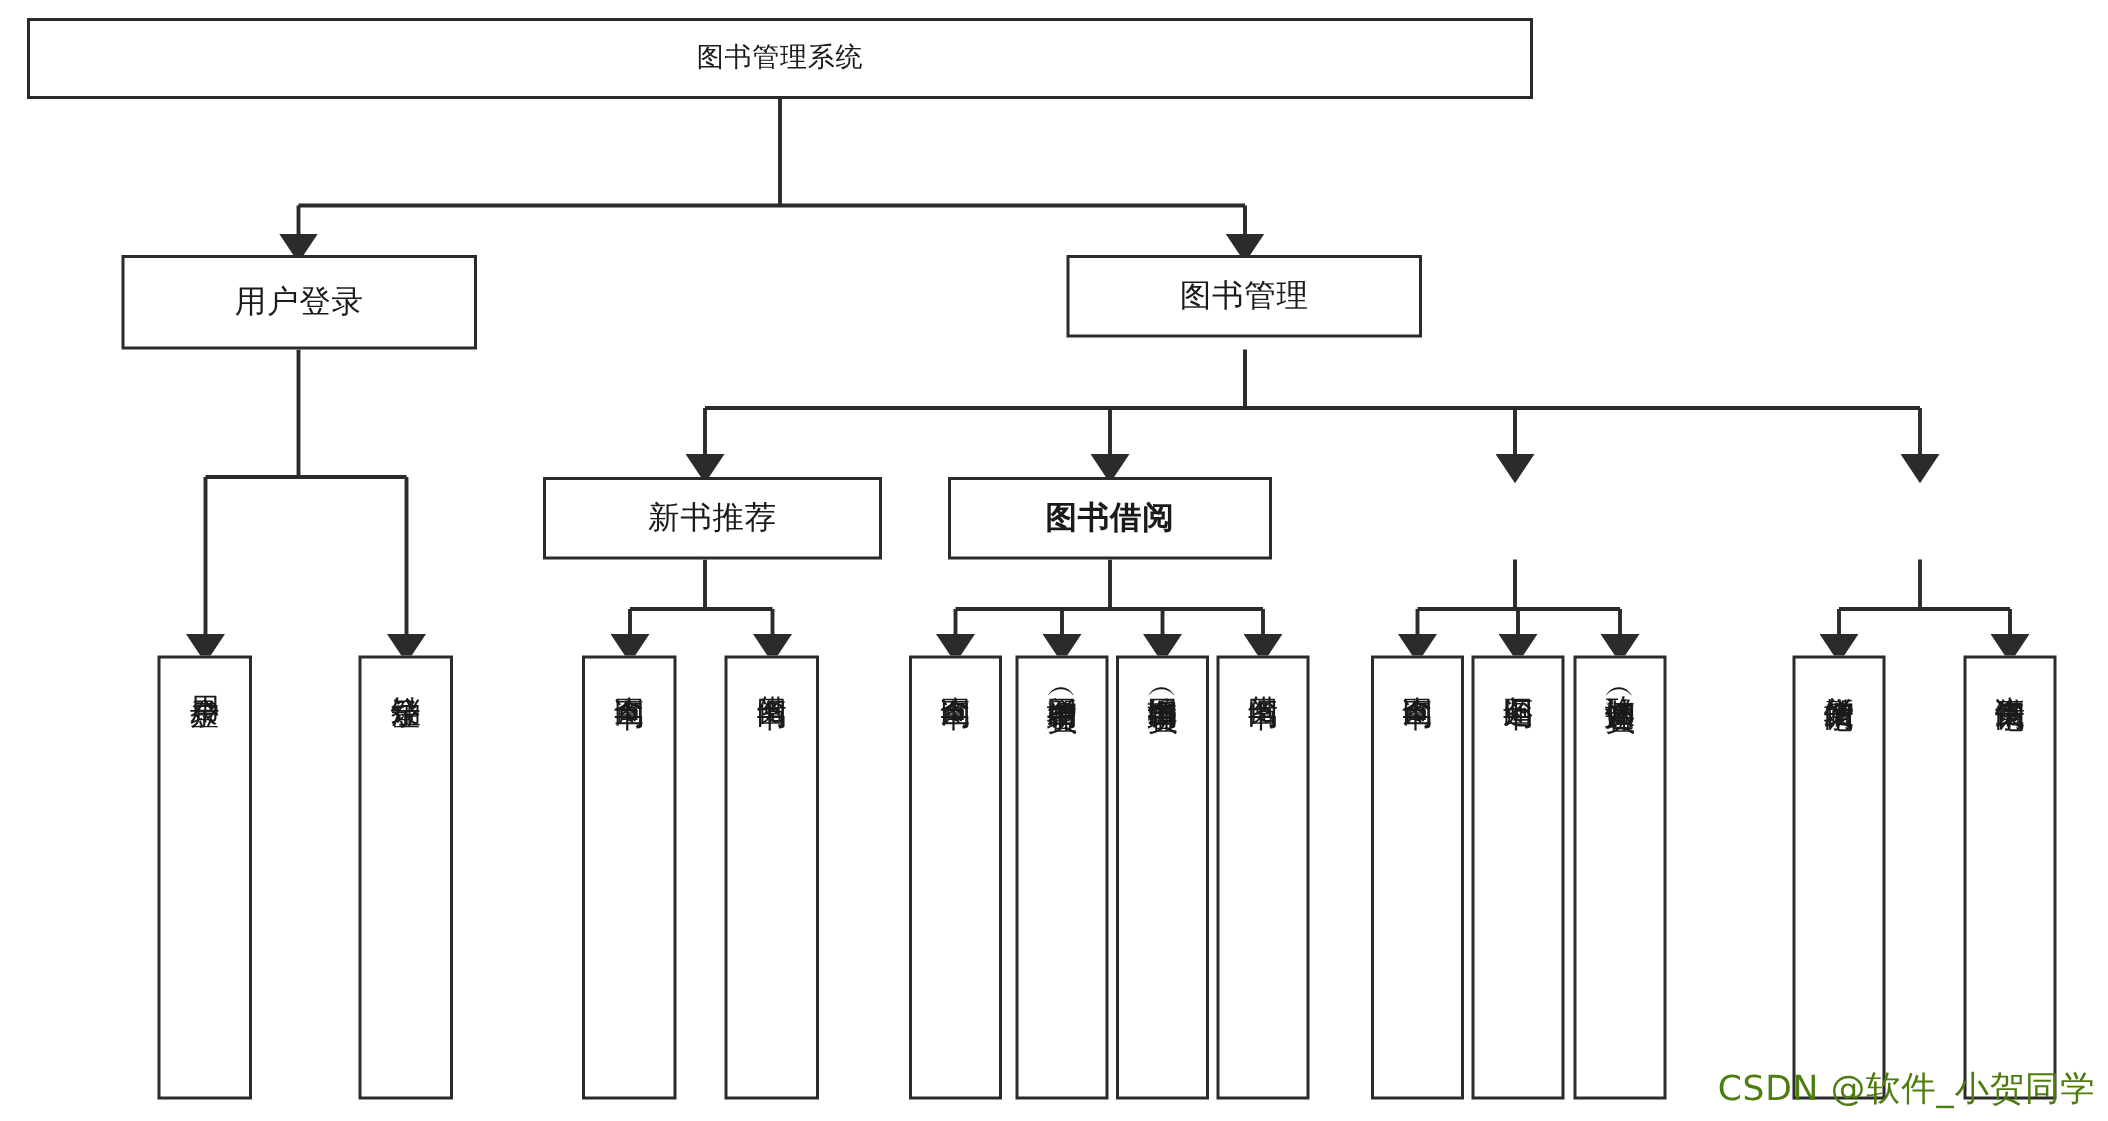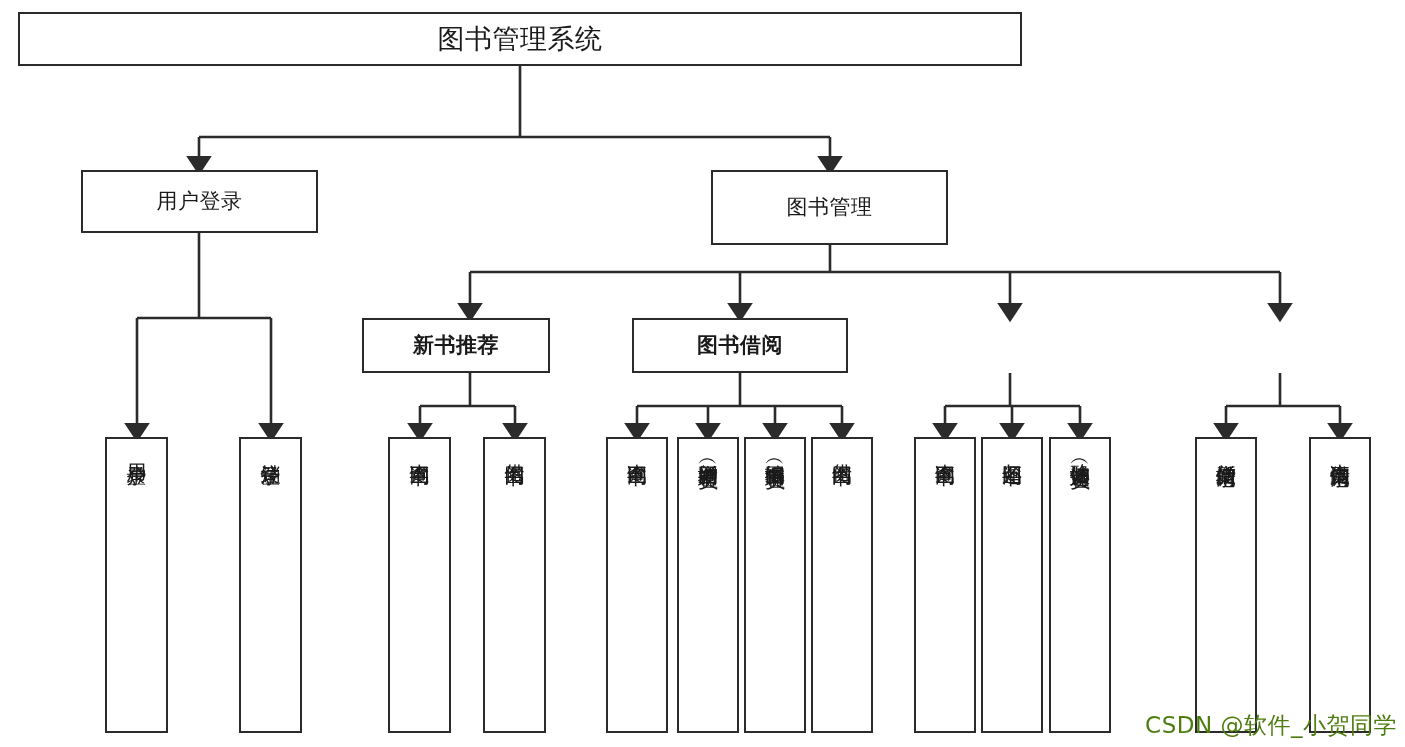--- a/index.html
+++ b/index.html
@@ -41,21 +41,21 @@
     text-align: center;
     line-height: 1.18;
     letter-spacing: 0.5px;
   }
   
   .node.horiz .node-label {
     writing-mode: horizontal-tb;
     font-size: 21px;
   }
   .node.root .node-label {
-    font-size: 27px;
+    font-size: 18px;
   }
   
   .node.vert {
     align-items: flex-start;
     justify-content: center;
     padding-top: 9px;
   }
   .node.vert .node-label {
     writing-mode: vertical-rl;
     text-orientation: upright;
@@ -131,25 +131,25 @@
     </g>
   </svg>
 
   <div class="node horiz root" style="left:18px; top:12px; width:1004px; height:54px;">
     <span class="node-label">图书管理系统</span>
   </div>
 
   <div class="node horiz" style="left:81px; top:170px; width:237px; height:63px;">
     <span class="node-label">用户登录</span>
   </div>
-  <div class="node horiz" style="left:711px; top:170px; width:237px; height:75px;">
+  <div class="node horiz" style="left:711px; top:170px; width:237px; height:55px;">
     <span class="node-label">图书管理</span>
   </div>
 
-  <div class="node horiz" style="left:362px; top:318px; width:188px; height:55px;font-weight:bold;">
+  <div class="node horiz" style="left:362px; top:318px; width:226px; height:55px;">
     <span class="node-label">新书推荐</span>
   </div>
   <div class="node horiz" style="left:632px; top:318px; width:216px; height:55px;font-weight:bold;">
     <span class="node-label">图书借阅</span>
   </div>
 
   <div class="node vert" style="left:105px; top:437px; width:63px; height:296px;">
     <span class="node-label">用户登录</span>
   </div>
   <div class="node vert" style="left:239px; top:437px; width:63px; height:296px;">

